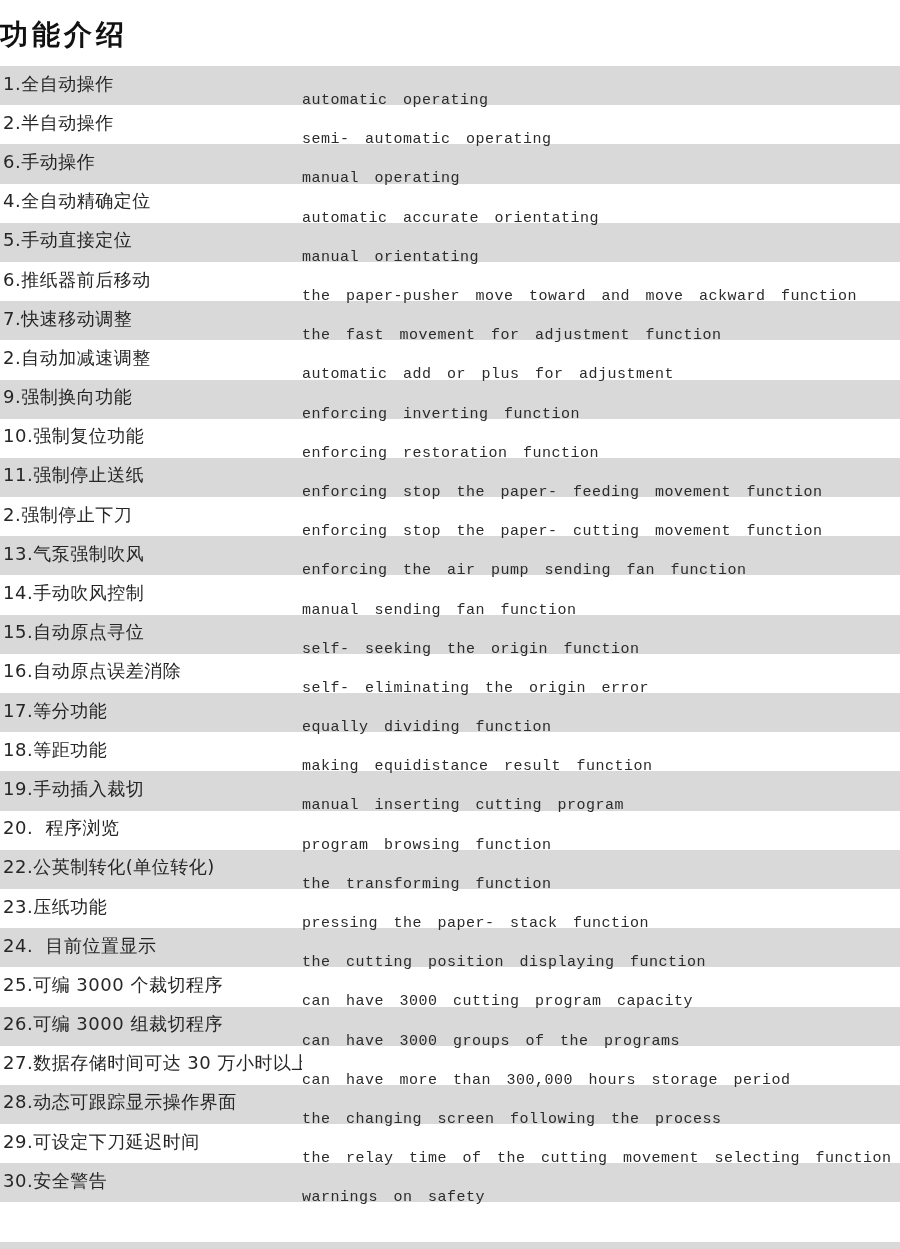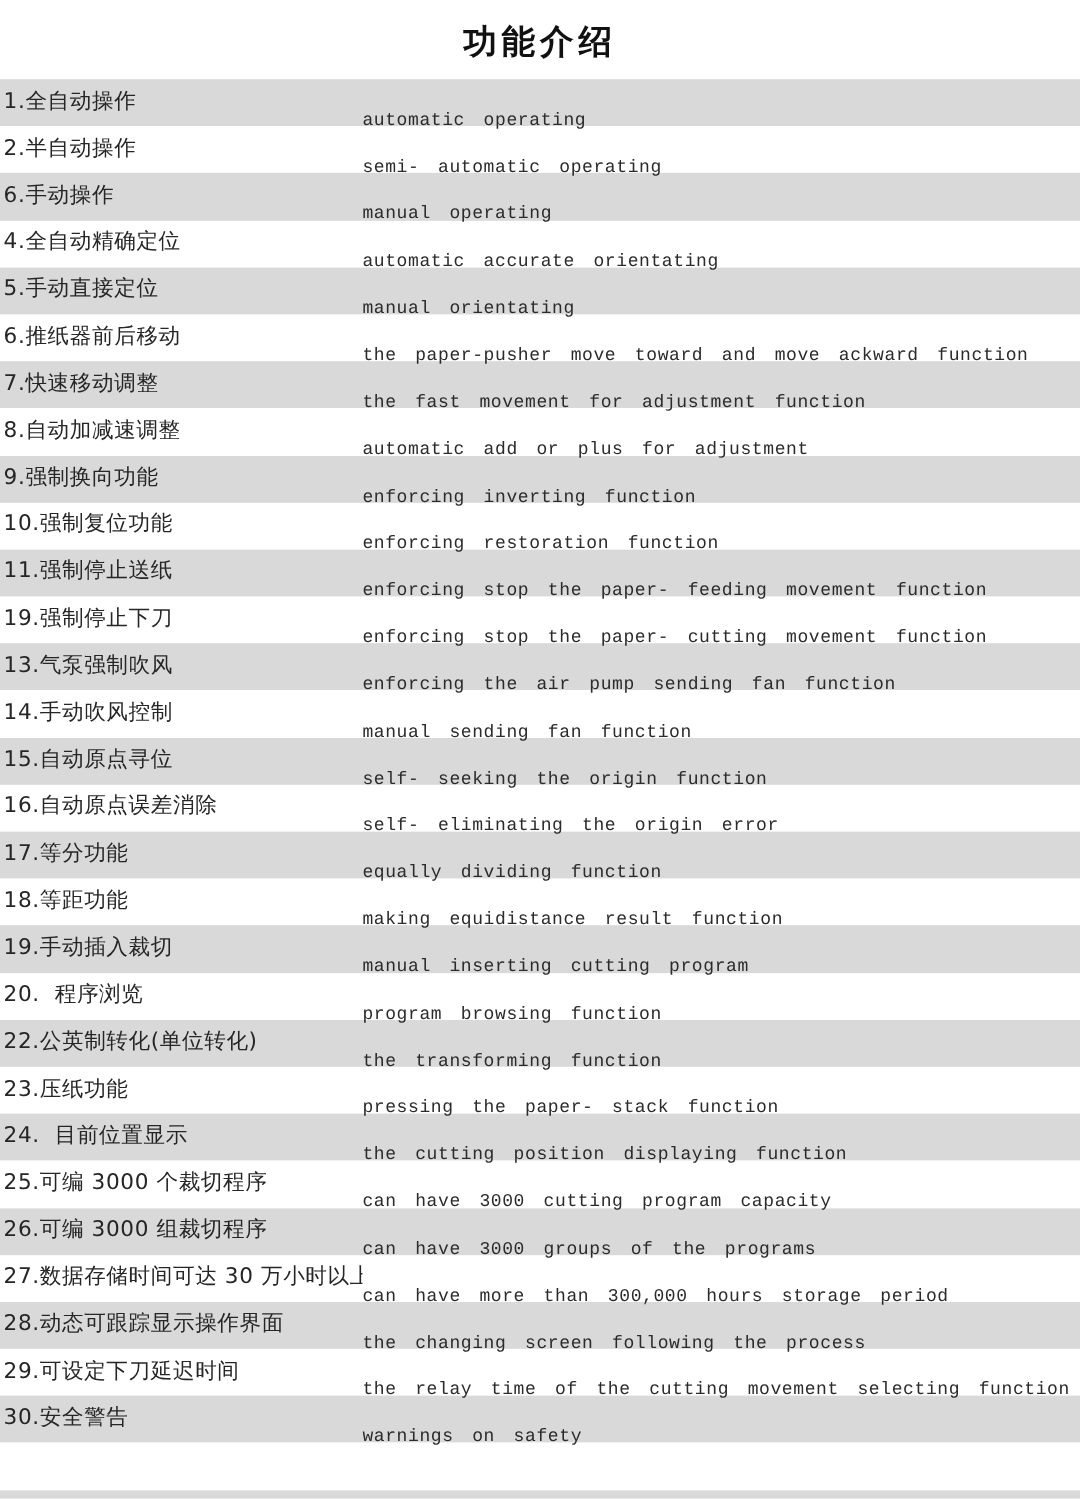--- a/index.html
+++ b/index.html
@@ -17,21 +17,21 @@
   .page {
     width: 900px;
     height: 1249px;
     display: flex;
     flex-direction: column;
   }
   .title-block {
     height: 66px;
     box-sizing: border-box;
     padding-top: 16px;
-    text-align: center;
+    text-align: left;
   }
   .page-title {
     font-size: 28px;
     font-weight: bold;
     letter-spacing: 4px;
     color: #111111;
     font-family: "DejaVu Sans", sans-serif;
   }
   .table {
     display: flex;
@@ -109,37 +109,37 @@
   </div>
       <div class="row">
     <div class="cell-zh">6.推纸器前后移动</div>
     <div class="cell-en">the paper-pusher move toward and move ackward function</div>
   </div>
       <div class="row">
     <div class="cell-zh">7.快速移动调整</div>
     <div class="cell-en">the fast movement for adjustment function</div>
   </div>
       <div class="row">
-    <div class="cell-zh">8.自动加减速调整</div>
+    <div class="cell-zh">2.自动加减速调整</div>
     <div class="cell-en">automatic add or plus for adjustment</div>
   </div>
       <div class="row">
     <div class="cell-zh">9.强制换向功能</div>
     <div class="cell-en">enforcing inverting function</div>
   </div>
       <div class="row">
     <div class="cell-zh">10.强制复位功能</div>
     <div class="cell-en">enforcing restoration function</div>
   </div>
       <div class="row">
     <div class="cell-zh">11.强制停止送纸</div>
     <div class="cell-en">enforcing stop the paper- feeding movement function</div>
   </div>
       <div class="row">
-    <div class="cell-zh">19.强制停止下刀</div>
+    <div class="cell-zh">2.强制停止下刀</div>
     <div class="cell-en">enforcing stop the paper- cutting movement function</div>
   </div>
       <div class="row">
     <div class="cell-zh">13.气泵强制吹风</div>
     <div class="cell-en">enforcing the air pump sending fan function</div>
   </div>
       <div class="row">
     <div class="cell-zh">14.手动吹风控制</div>
     <div class="cell-en">manual sending fan function</div>
   </div>

